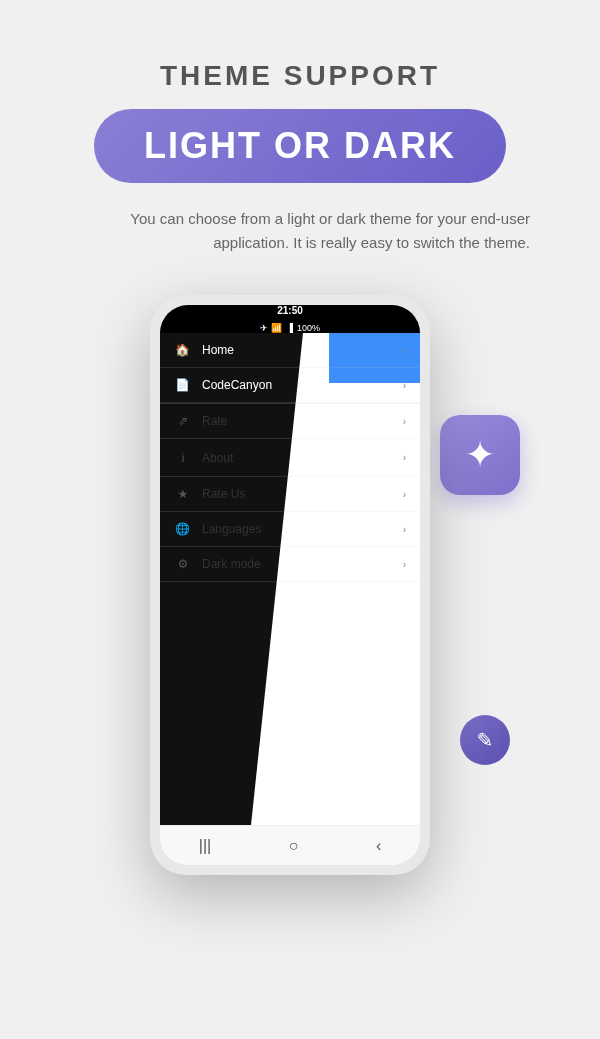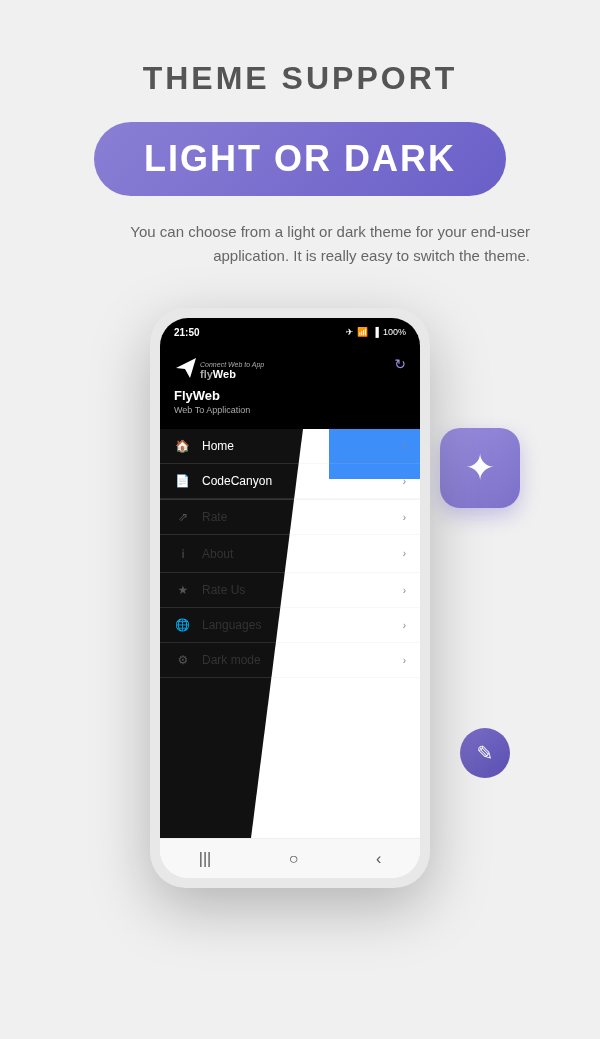--- a/index.html
+++ b/index.html
@@ -10,26 +10,26 @@
       background: #f0f0f0;
       font-family: 'Arial', sans-serif;
       overflow: hidden;
       display: flex;
       flex-direction: column;
       align-items: center;
       padding-top: 60px;
     }
 
     .title {
-      font-size: 32px;
+      font-size: 28px;
       font-weight: 700;
       color: #555;
       letter-spacing: 3px;
       text-transform: uppercase;
-      margin-bottom: 25px;
+      margin-bottom: 17px;
     }
 
     .badge-pill {
       background: linear-gradient(135deg, #8a7fd4, #6a5fc8);
       border-radius: 50px;
       padding: 16px 50px;
       margin-bottom: 24px;
     }
 
     .badge-pill-text {
@@ -135,20 +135,21 @@
     }
 
     
     .status-bar {
       height: 28px;
       background: #000;
       display: flex;
       align-items: center;
       justify-content: space-between;
       padding: 0 14px;
+      flex-direction: column;
     }
 
     .status-time {
       font-size: 10px;
       color: white;
       font-weight: 600;
     }
 
     .status-icons {
       display: flex;
@@ -361,39 +362,20 @@
         <div class="status-icons">
           <span class="status-icon">✈</span>
           <span class="status-icon">📶</span>
           <span class="status-icon">▐</span>
           <span class="status-icon">100%</span>
         </div>
       </div>
 
       <div class="screen-content">
 
-        <div class="app-header">
-          <div class="header-top">
-            <div class="app-logo">
-
-              <svg width="24" height="24" viewBox="0 0 24 24" fill="white">
-                <path d="M2 12L22 2L16 22L11 13L2 12Z" fill="white"></path>
-              </svg>
-              <div class="logo-text-container">
-                <span class="logo-sub">Connect Web to App</span>
-                <span class="logo-main">
-                  <span style="color:#aaa">fly</span>Web
-                </span>
-              </div>
-            </div>
-            <span class="refresh-btn">↻</span>
-          </div>
-          <div class="app-name">FlyWeb</div>
-          <div class="app-subtitle">Web To Application</div>
-        </div>
 
         <div class="menu-split" style="flex:1; position:relative;">
           <div class="menu-dark-side"></div>
           <div class="menu-light-side"></div>
           <div class="menu-blue-accent"></div>
 
           <div class="menu-items">
 
             <div class="menu-item">
               <span class="menu-item-icon">🏠</span>

